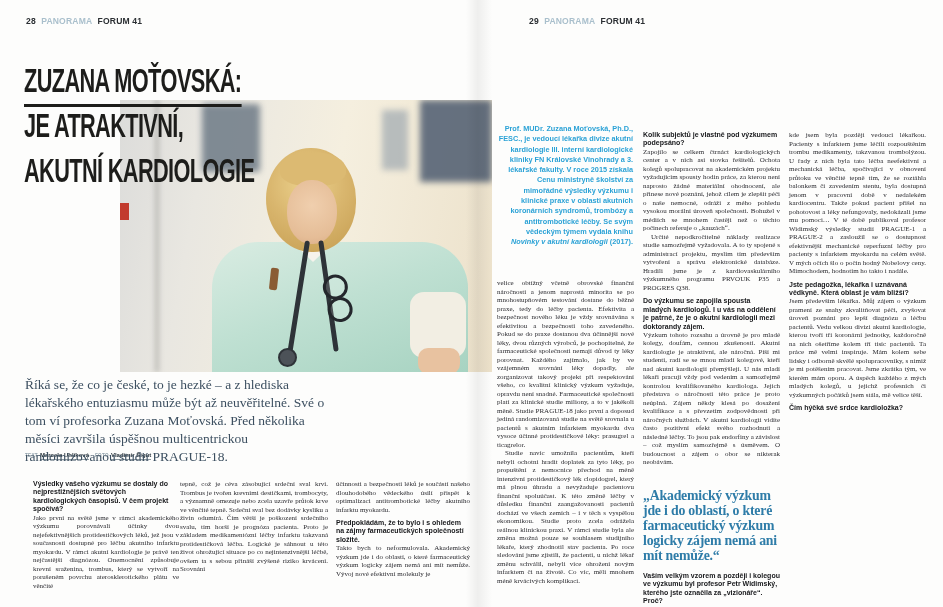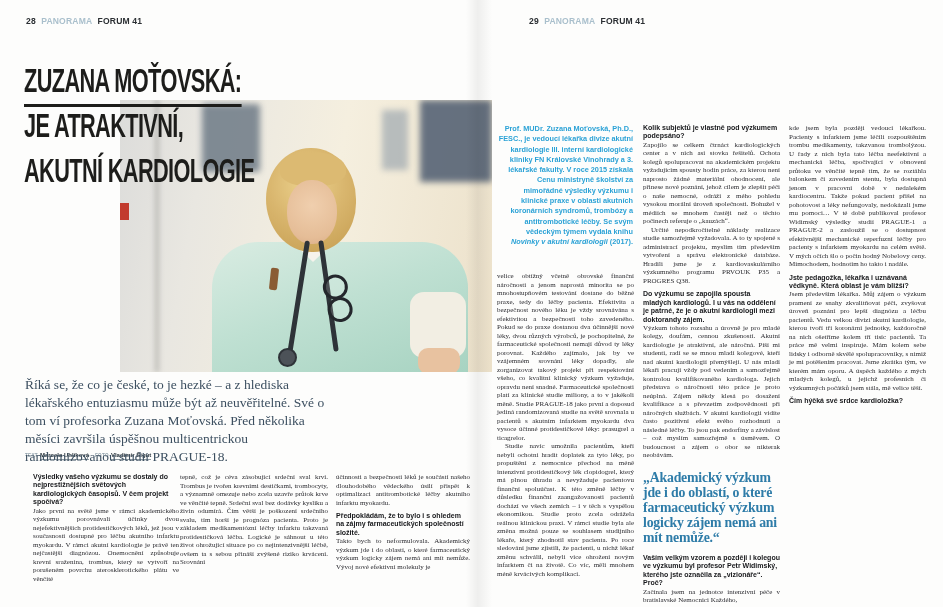--- a/index.html
+++ b/index.html
@@ -61,23 +61,23 @@
          color:#3c4f60;z-index:2;}
   .byline{position:absolute;left:25px;top:452px;font-family:"Liberation Sans",sans-serif;font-size:6px;color:#26323a;}
   .byline .lbl{color:#93a3ad;font-size:4.6px;font-weight:bold;margin-right:2px;letter-spacing:.3px;}
   .byline .nm{font-weight:bold;border-bottom:.5px solid #8d9aa2;padding-bottom:.5px;margin-right:6px;}
 
   
   .col{position:absolute;font-size:7px;line-height:8.5px;text-align:justify;color:#2b2b30;}
   .blk{margin:0;}
   .blk-a + .blk-a{text-indent:8px;}
   .blk-q{font-family:"Liberation Sans",sans-serif;font-weight:bold;color:#17181b;margin-top:5px;line-height:8.4px;text-align:left;}
-  .blk:first-child{margin-top:0;}
+  .blk:first-child{margin-top:7px;}
   .blk-quote{font-family:"Liberation Serif",serif;font-weight:bold;color:#2e7ca8;font-size:13.8px;
-             line-height:15px;text-align:left;margin:10px 0 9px 0;letter-spacing:-.2px;}
+             line-height:15px;text-align:left;margin:21px 0 9px 0;letter-spacing:-.2px;}
   .lcol1{left:33px;top:473px;width:146px;height:130px;}
   .lcol2{left:180px;top:473px;width:148px;height:130px;}
   .lcol3{left:336px;top:473px;width:134px;height:130px;}
   .rcol1{left:497px;top:272px;width:137px;height:330px;}
   .rcol2{left:643px;top:124px;width:137px;height:478px;}
   .rcol3{left:789px;top:124px;width:137px;height:478px;}
 
   
   .bio{position:absolute;left:497px;top:124px;width:136px;font-family:"Liberation Sans",sans-serif;
        font-weight:bold;font-size:7.3px;line-height:10.3px;color:#2ba2d6;text-align:right;}

